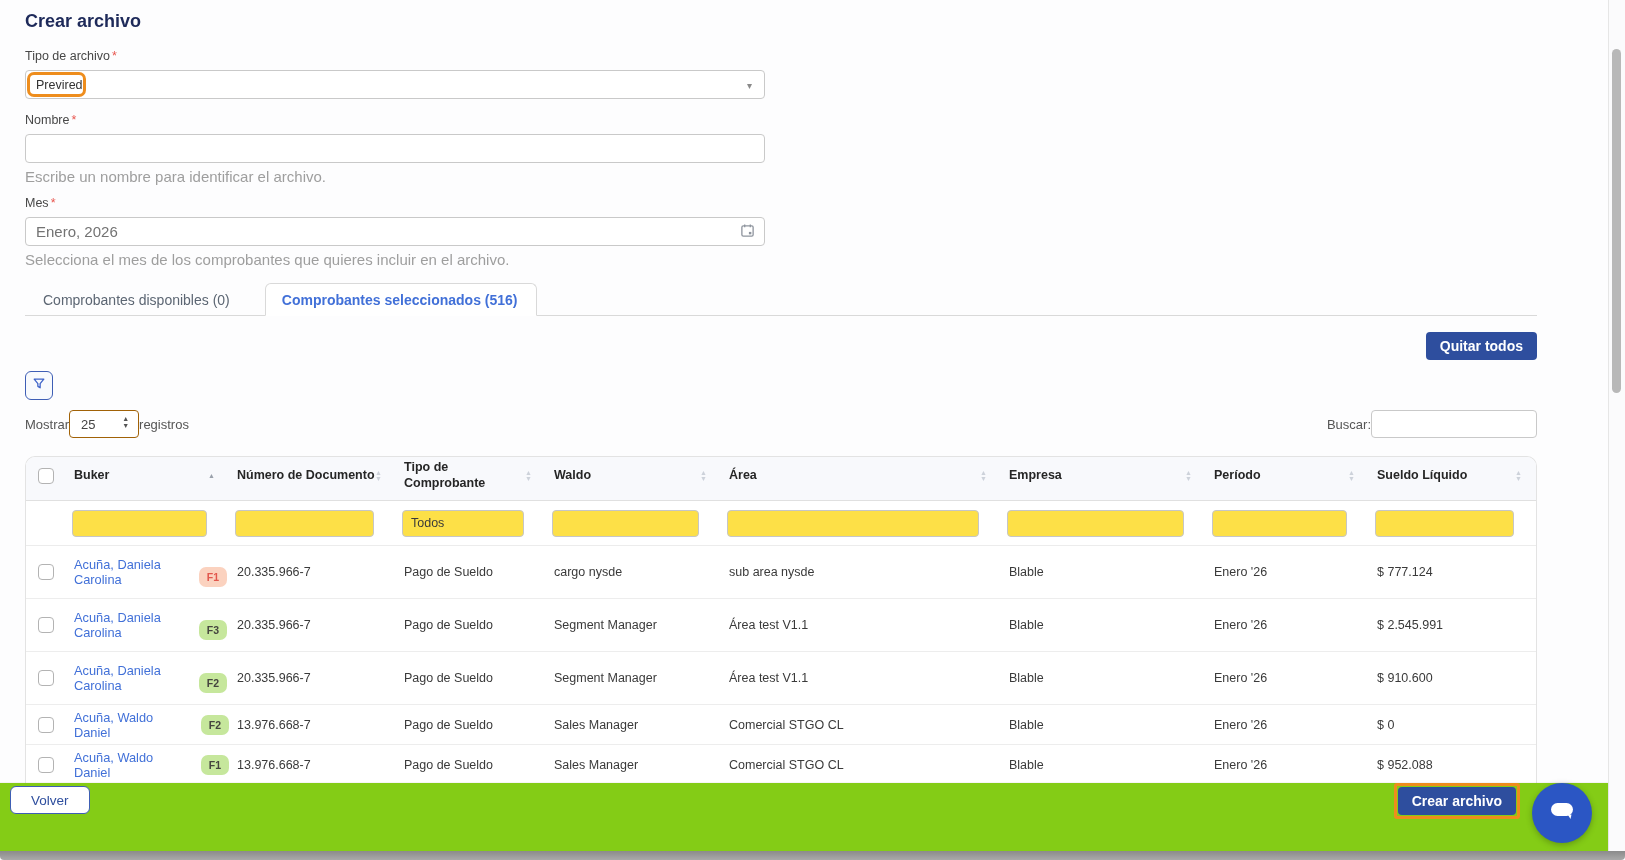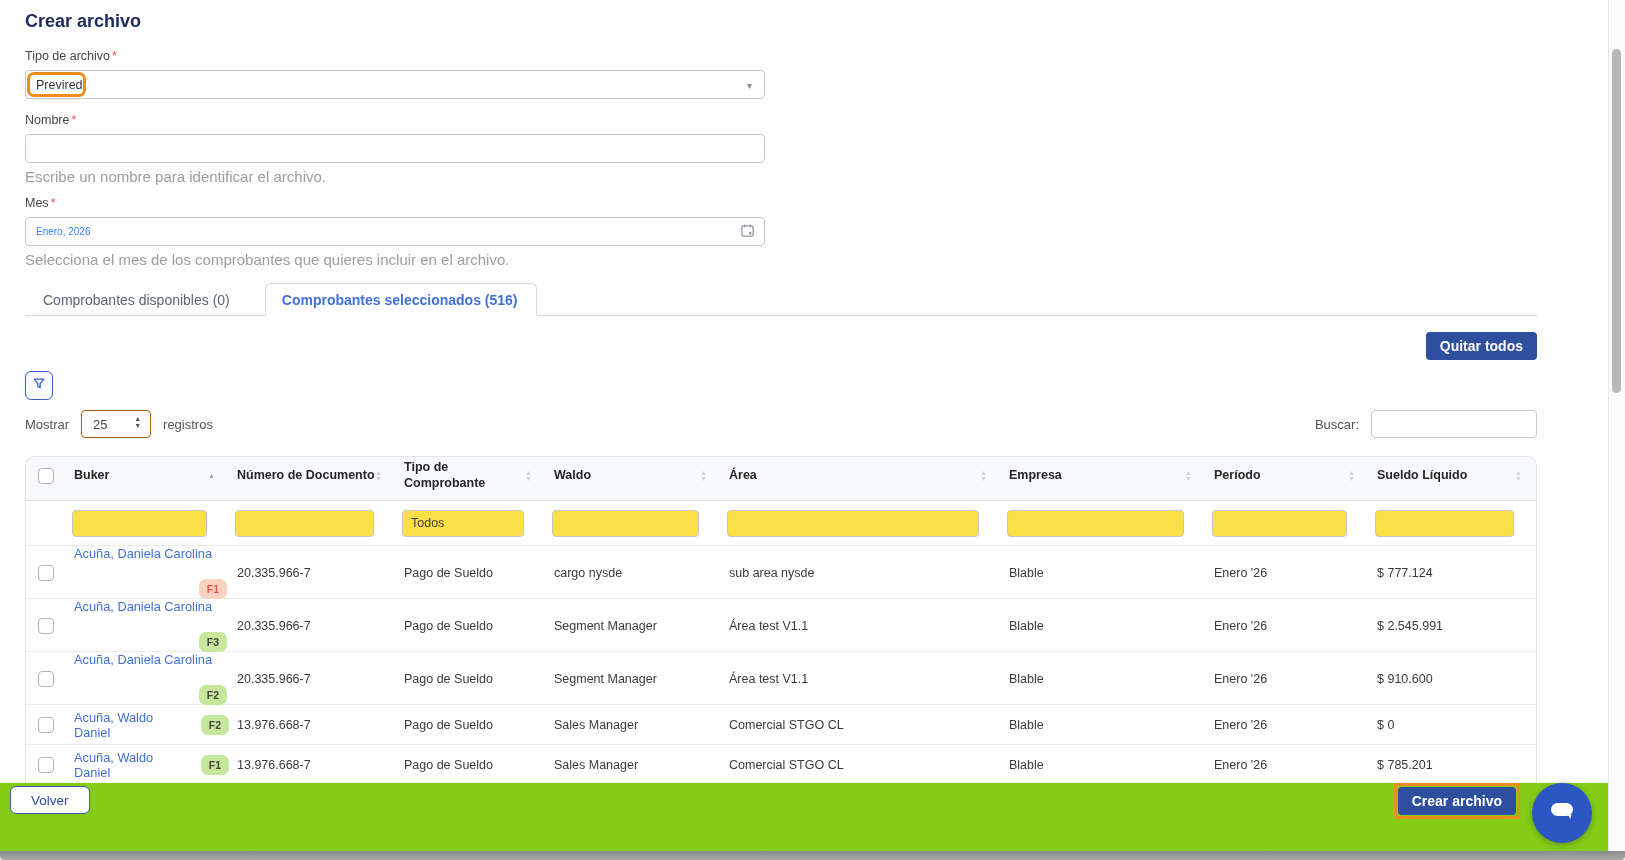--- a/index.html
+++ b/index.html
@@ -17,21 +17,21 @@
   .field { left:25px; width:740px; }
   .field-label { font-size:12.5px; color:#474747; margin-bottom:7px; }
   .req { color:#e8564f; margin-left:2px; }
   .ctl {
     position:relative; width:740px; height:29px;
     border:1px solid #c9c9c9; border-radius:4px; background:#fff;
     font-size:12.5px; color:#3a3a3a;
   }
   .ctl input {
     width:100%; height:100%; border:none; outline:none; background:transparent;
-    font-family:inherit; font-size:10px; color:#3b82f6; padding:0 10px; border-radius:4px;
+    font-family:inherit; font-size:15px; color:#737373; padding:0 10px; border-radius:4px;
   }
   .helper { font-size:15px; color:#9e9e9e; margin-top:5px; }
   .hl-box {
     position:absolute; left:1px; top:1px; height:25px; width:59px;
     border:3px solid var(--accent-orange); border-radius:7px;
     display:flex; align-items:center; padding-left:6px; background:#fff;
     font-size:12.5px; color:#333;
   }
   .sel-chevron {
     position:absolute; right:12px; top:50%; transform:translateY(-50%);
@@ -58,21 +58,21 @@
     background:var(--primary-blue); color:#fff; font-weight:700; font-size:14px;
     border:none; border-radius:4px; padding:6px 14px; height:28px; cursor:pointer;
     font-family:inherit;
   }
   .filter-btn {
     left:25px; top:371px; width:28px; height:29px;
     border:1px solid #3e5eb5; border-radius:6px; background:#f8fafd;
     display:flex; align-items:center; justify-content:center; cursor:pointer;
   }
   .controls { left:25px; top:410px; width:1512px; display:flex; align-items:center; justify-content:space-between; }
-  .controls .left, .controls .right { display:flex; align-items:center; gap:12px; font-size:13px; color:#555; }
+  .controls .left, .controls .right { display:flex; align-items:center; gap:0; font-size:13px; color:#555; }
   .pagesize {
     position:relative; width:70px; height:28px; border:1px solid #a16207; border-radius:4px;
     background:#fff; display:flex; align-items:center; padding-left:11px; font-size:13px; color:#444;
     cursor:pointer;
   }
   .stepper { position:absolute; right:9px; top:4px; display:flex; flex-direction:column; line-height:7px; font-size:7px; color:#555; }
   .search-input { width:166px; height:28px; border:1px solid #c9c9c9; border-radius:4px; background:#fff; padding:0 8px; font-family:inherit; font-size:12.5px; outline:none; }
 
   
   .table { left:25px; top:456px; width:1512px; border:1px solid #e3e3e3; border-bottom:none; border-radius:10px 10px 0 0; background:#fff; overflow:hidden; }
@@ -87,21 +87,21 @@
     margin-left:6px; width:calc(100% - 28px); font-family:inherit; font-size:12.5px; color:#3a3a3a;
     padding:0 8px; outline:none;
   }
   .trow { border-bottom:1px solid #ededed; font-size:12.5px; color:#3a3a3a; }
   .trow.tall { height:53px; }
   .trow.short { height:40px; }
   .td { padding-left:8px; }
   .c-cb { display:flex; justify-content:center; padding-left:0; }
   .cb { width:16px; height:16px; border:1.6px solid #b3b3b3; border-radius:4px; background:#fff; cursor:pointer; display:inline-block; }
   .name-link { color:var(--link-blue); text-decoration:none; font-size:12.8px; cursor:pointer; }
-  .c-name.stacked { display:flex; flex-direction:column; align-items:flex-start; gap:18px; }
+  .c-name.stacked { display:flex; flex-direction:row; align-items:flex-start; gap:18px; }
   .c-name.stacked .badge { align-self:flex-end; margin-right:2px; }
   .c-name.inline { display:flex; flex-direction:row; align-items:center; gap:8px; }
   .badge {
     display:inline-flex; align-items:center; justify-content:center;
     min-width:28px; height:20px; border-radius:7px; font-size:10.5px; font-weight:700;
   }
   .badge-salmon { background:var(--badge-salmon-bg); color:var(--badge-salmon-text); }
   .badge-green  { background:var(--badge-green-bg);  color:var(--badge-green-text); }
 
   
@@ -355,21 +355,21 @@
     <div class="td c-name inline">
       <a class="name-link">Acuña, Waldo Daniel</a>
       <span class="badge badge-green">F1</span>
     </div>
     <div class="td">13.976.668-7</div>
     <div class="td">Pago de Sueldo</div>
     <div class="td">Sales Manager</div>
     <div class="td">Comercial STGO CL</div>
     <div class="td">Blable</div>
     <div class="td">Enero '26</div>
-    <div class="td">$ 785.201</div>
+    <div class="td">$ 952.088</div>
   </div>
 
 </div>
 
 <div class="abs footer">
   <button class="btn-outline">Volver</button>
   <div class="submit-wrap">
     <button class="btn-primary">Crear archivo</button>
   </div>
 </div>

